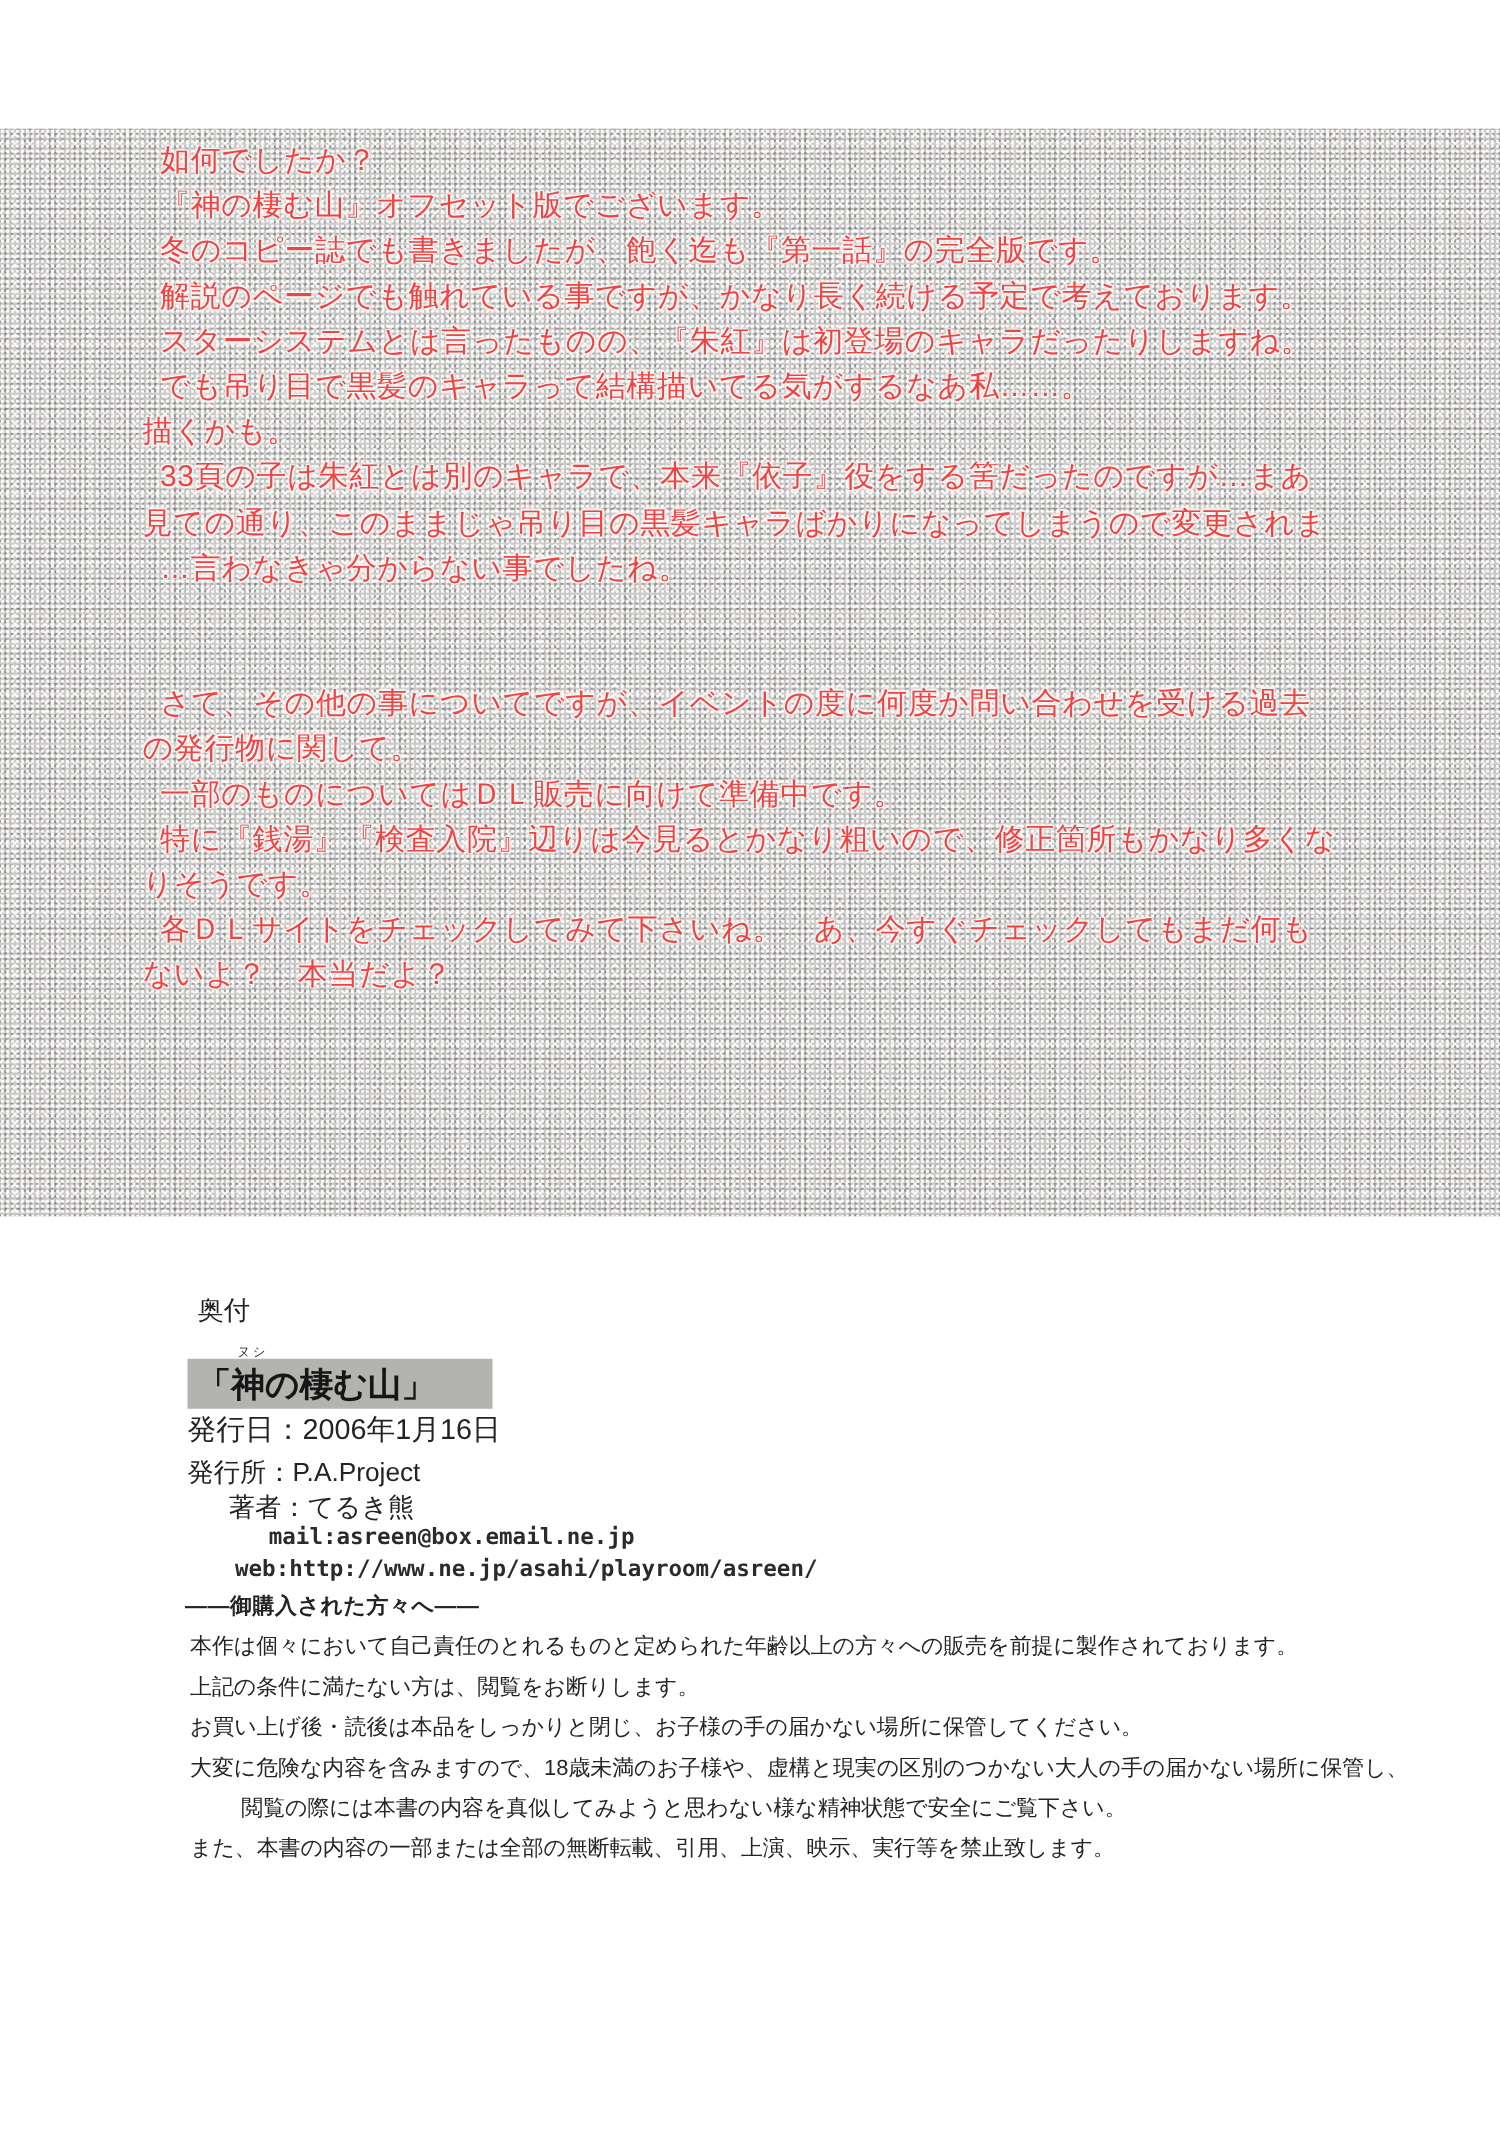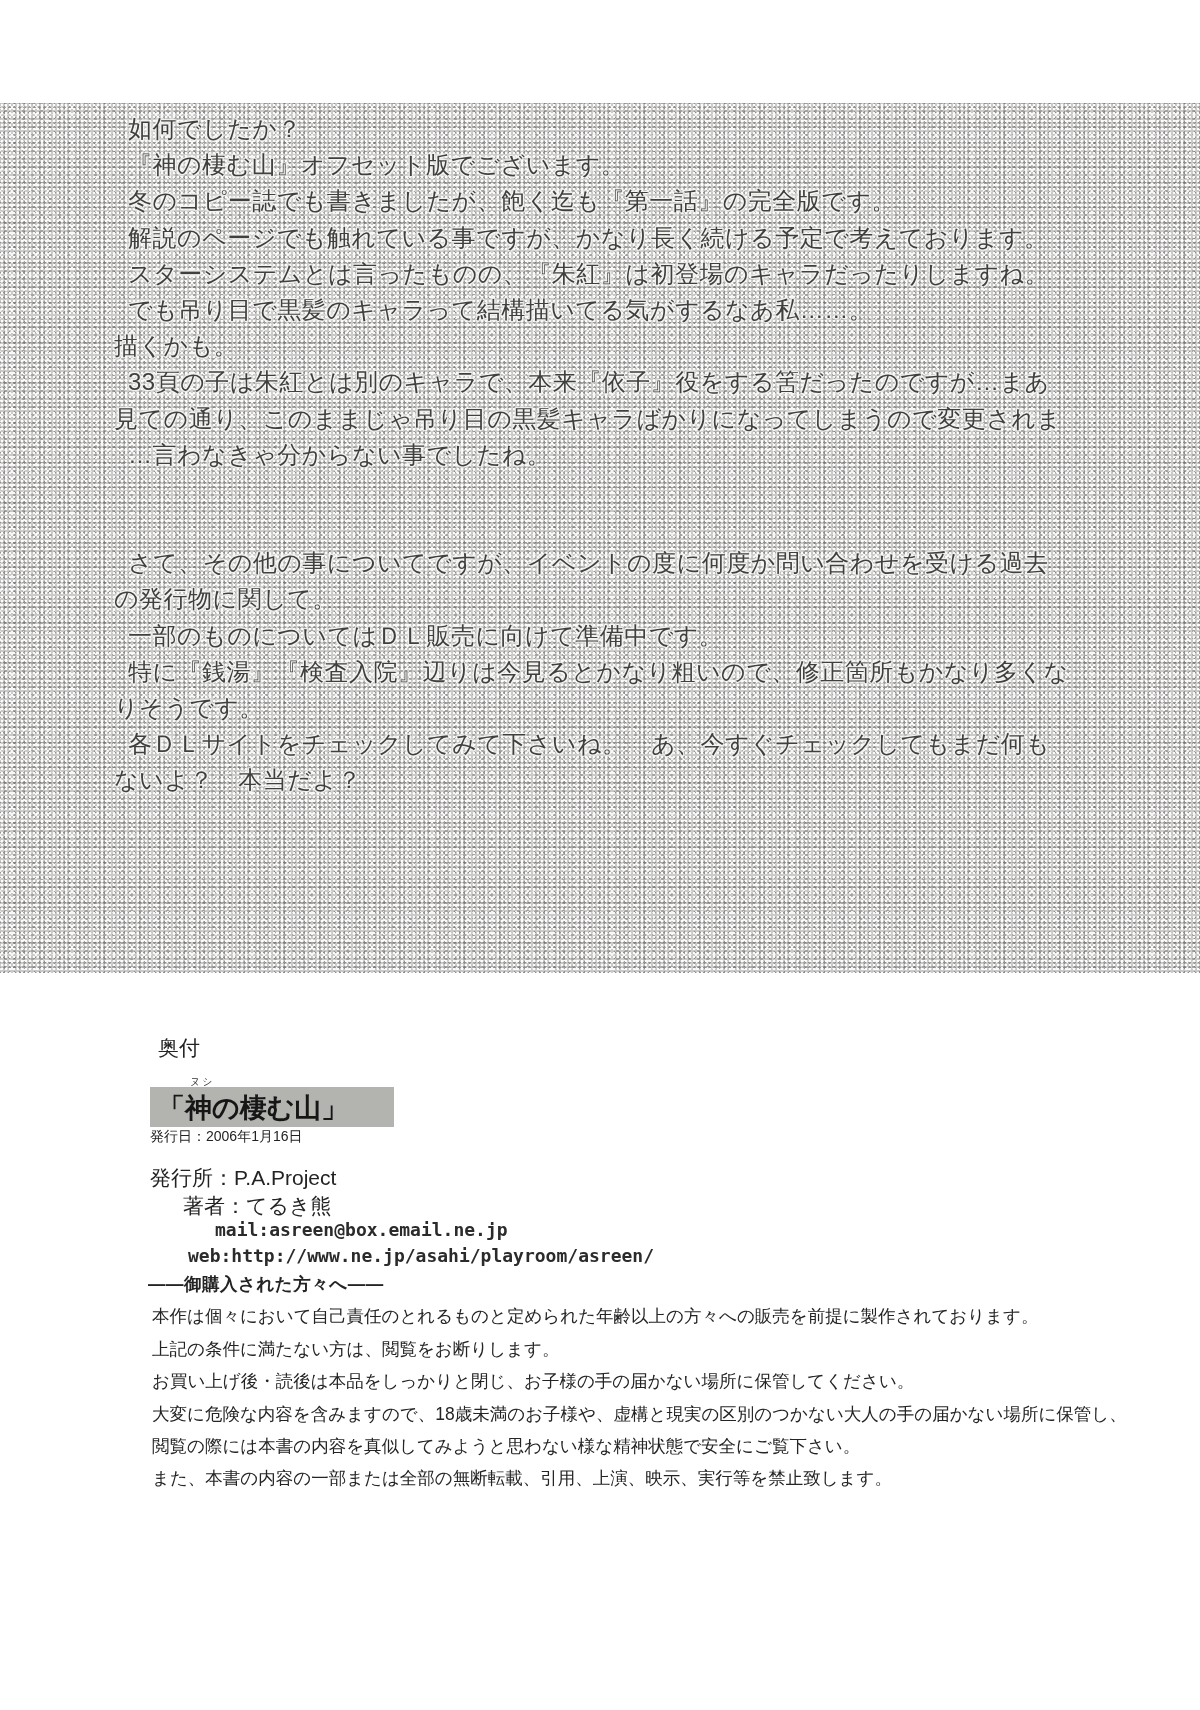--- a/index.html
+++ b/index.html
@@ -17,56 +17,56 @@
       radial-gradient(circle, rgba(255,255,255,0.95) 0 1px, rgba(255,255,255,0) 1.5px),
       radial-gradient(circle, rgba(96,96,96,0.55) 0 1px, rgba(96,96,96,0) 1.5px),
       radial-gradient(circle, rgba(255,255,255,0.85) 0 1.2px, rgba(255,255,255,0) 1.8px),
       radial-gradient(circle, rgba(110,110,110,0.45) 0 1px, rgba(110,110,110,0) 1.7px);
     background-size:4px 4px,5px 5px,6px 7px,9px 8px;
     background-position:0 0,2px 2px,3px 1px,1px 4px;
   }
   .afterword{
     position:absolute;left:114px;top:111px;width:1070px;
     font-size:24px;line-height:36.2px;letter-spacing:0.5px;
-    font-weight:500;color:#404040;white-space:nowrap;
+    font-weight:500;color:#ef4444;white-space:nowrap;
     text-shadow:
       -1px -1px 1px #f4f4f2, 1px -1px 1px #f4f4f2,
       -1px  1px 1px #f4f4f2, 1px  1px 1px #f4f4f2,
        0 0 4px #f4f4f2, 0 0 6px #f4f4f2;
   }
   .afterword .line{height:36.2px;}
   .afterword .line.indent{padding-left:14px;}
   
   .colophon-item{position:absolute;color:#232323;white-space:nowrap;}
   .okuzuke{left:158px;top:1034px;font-size:21px;}
   .title-box{
     left:150px;top:1087px;width:244px;height:40px;
     background:#b3b3b0;
     font-size:27px;font-weight:600;color:#161616;
     padding:3px 13px 0 8px;box-sizing:border-box;
   }
   .title-box .furigana{
     position:absolute;top:-12px;left:40px;
     font-size:10px;font-weight:400;letter-spacing:2px;color:#333;
   }
-  .issue-date{left:150px;top:1128px;font-size:14px;}
+  .issue-date{left:150px;top:1128px;font-size:23px;}
   .publisher{left:150px;top:1164px;font-size:21px;}
   .author{left:183px;top:1192px;font-size:21px;}
   .mono-line{font-family:"DejaVu Sans Mono","Liberation Mono",monospace;font-size:18px;color:#2b2b2b;font-weight:bold;}
   .mail{left:215px;top:1219px;}
   .web{left:188px;top:1245px;}
   
   .notice{
     position:absolute;left:140px;top:1268px;width:1040px;
     font-size:17.5px;line-height:32.4px;color:#242424;white-space:nowrap;
   }
   .notice .notice-heading{font-weight:600;padding-left:8px;letter-spacing:0.5px;}
   .notice .nline{height:32.4px;}
   .notice .nline.indent{padding-left:12px;}
-  .notice .nline.hang{padding-left:12px;}
+  .notice .nline.hang{padding-left:12px;margin-left:41px;}
 </style>
 </head>
 <body>
 
 <div class="texture-area"></div>
 
 <div class="afterword">
     <div class="line indent">如何でしたか？</div>
     <div class="line indent">『神の棲む山』オフセット版でございます。</div>
     <div class="line indent">冬のコピー誌でも書きましたが、飽く迄も『第一話』の完全版です。</div>

